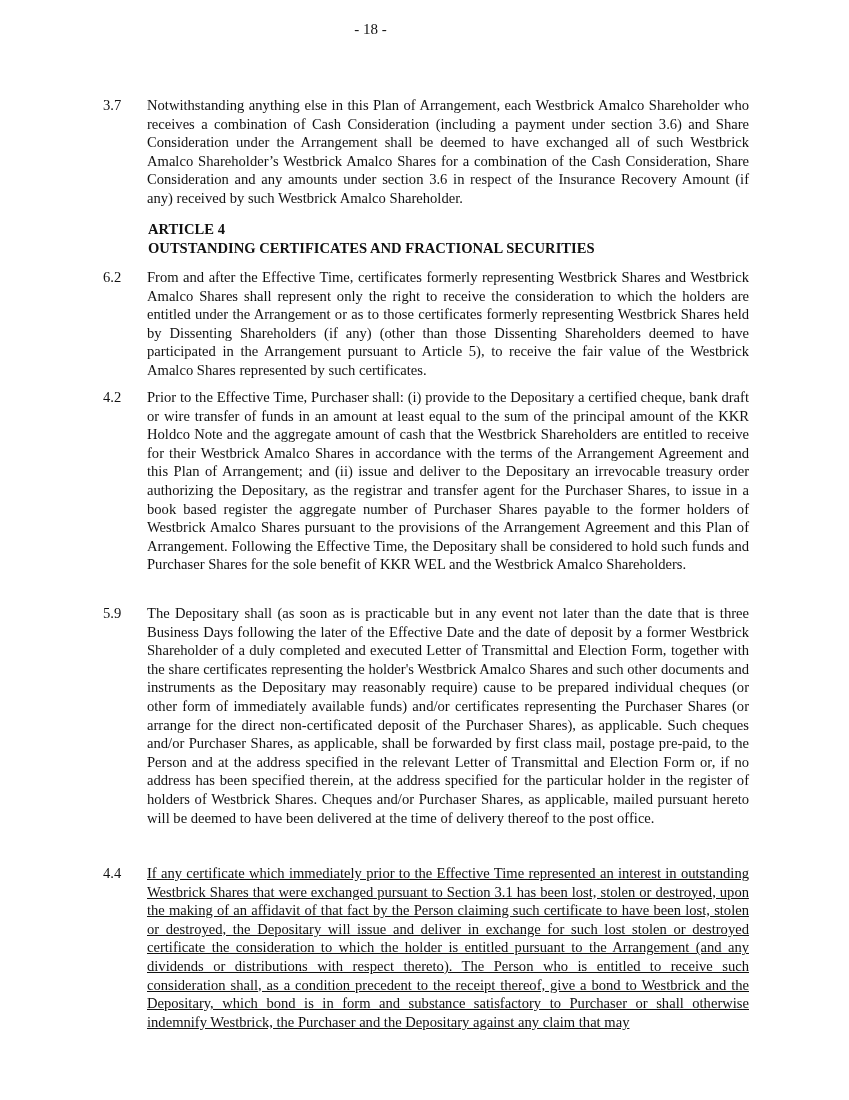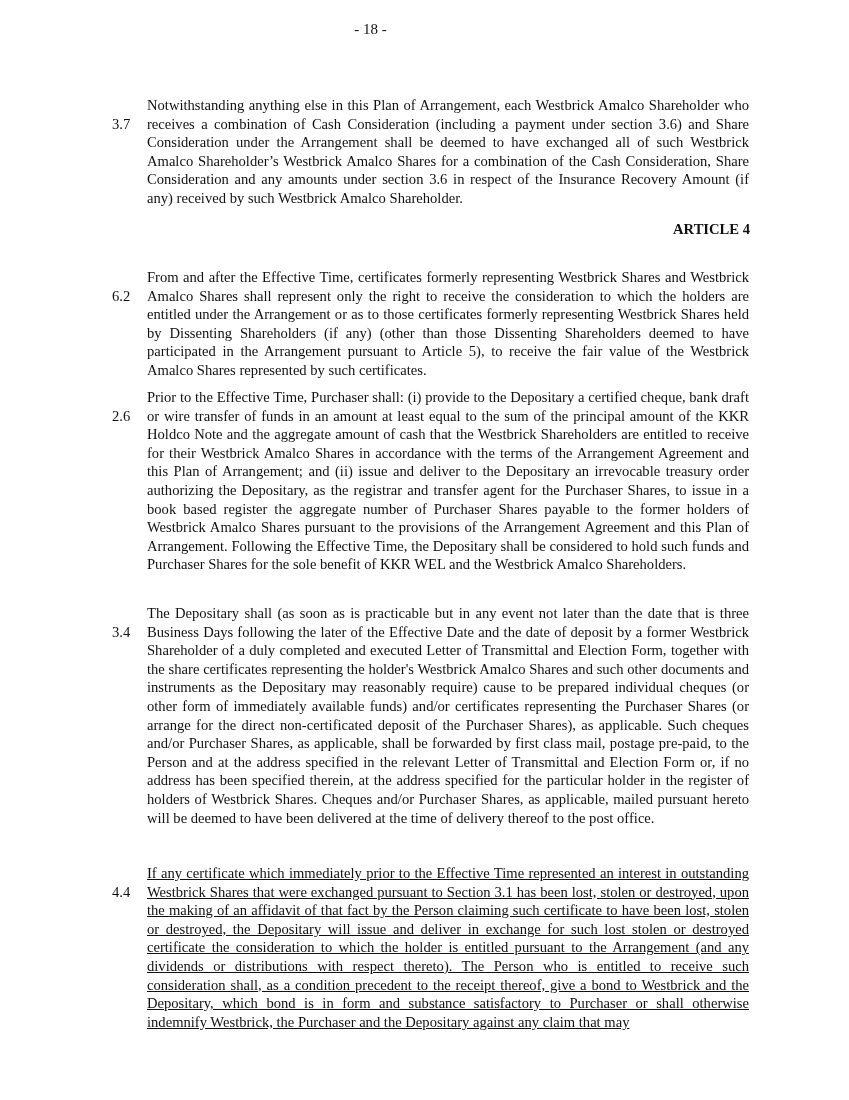--- a/index.html
+++ b/index.html
@@ -25,65 +25,65 @@
       text-align: center;
       font-size: 15px;
     }
     .section {
       position: absolute;
       left: 100px;
       width: 650px;
     }
     .section-num {
       position: absolute;
-      left: 12px;
+      left: 3px;
       top: 0;
       width: 40px;
-      margin-top: 19px;
     }
     .section-body {
       margin-left: 47px;
       width: 602px;
       text-align: justify;
       text-align-last: left;
     }
     .article-heading {
       position: absolute;
       left: 148px;
       width: 602px;
-      text-align: right;
+      text-align: left;
       font-weight: bold;
       line-height: 19px;
     }
   </style>
 </head>
 <body>
 
 <div class="page-number">- 18 -</div>
 
 <div class="section" style="top:96px;">
   <div class="section-num">3.7</div>
   <div class="section-body">Notwithstanding anything else in this Plan of Arrangement, each Westbrick Amalco Shareholder who receives a combination of Cash Consideration (including a payment under section 3.6) and Share Consideration under the Arrangement shall be deemed to have exchanged all of such Westbrick Amalco Shareholder’s Westbrick Amalco Shares for a combination of the Cash Consideration, Share Consideration and any amounts under section 3.6 in respect of the Insurance Recovery Amount (if any) received by such Westbrick Amalco Shareholder.</div>
 </div>
 
 <div class="article-heading" style="top:220px;">
   <div>ARTICLE 4</div>
+  <div>OUTSTANDING CERTIFICATES AND FRACTIONAL SECURITIES</div>
 </div>
 
 <div class="section" style="top:268px;">
   <div class="section-num">6.2</div>
   <div class="section-body">From and after the Effective Time, certificates formerly representing Westbrick Shares and Westbrick Amalco Shares shall represent only the right to receive the consideration to which the holders are entitled under the Arrangement or as to those certificates formerly representing Westbrick Shares held by Dissenting Shareholders (if any) (other than those Dissenting Shareholders deemed to have participated in the Arrangement pursuant to Article 5), to receive the fair value of the Westbrick Amalco Shares represented by such certificates.</div>
 </div>
 
 <div class="section" style="top:388px;">
-  <div class="section-num">2.6</div>
+  <div class="section-num">4.2</div>
   <div class="section-body">Prior to the Effective Time, Purchaser shall: (i) provide to the Depositary a certified cheque, bank draft or wire transfer of funds in an amount at least equal to the sum of the principal amount of the KKR Holdco Note and the aggregate amount of cash that the Westbrick Shareholders are entitled to receive for their Westbrick Amalco Shares in accordance with the terms of the Arrangement Agreement and this Plan of Arrangement; and (ii) issue and deliver to the Depositary an irrevocable treasury order authorizing the Depositary, as the registrar and transfer agent for the Purchaser Shares, to issue in a book based register the aggregate number of Purchaser Shares payable to the former holders of Westbrick Amalco Shares pursuant to the provisions of the Arrangement Agreement and this Plan of Arrangement. Following the Effective Time, the Depositary shall be considered to hold such funds and Purchaser Shares for the sole benefit of KKR WEL and the Westbrick Amalco Shareholders.</div>
 </div>
 
 <div class="section" style="top:604px;">
-  <div class="section-num">3.4</div>
+  <div class="section-num">5.9</div>
   <div class="section-body">The Depositary shall (as soon as is practicable but in any event not later than the date that is three Business Days following the later of the Effective Date and the date of deposit by a former Westbrick Shareholder of a duly completed and executed Letter of Transmittal and Election Form, together with the share certificates representing the holder's Westbrick Amalco Shares and such other documents and instruments as the Depositary may reasonably require) cause to be prepared individual cheques (or other form of immediately available funds) and/or certificates representing the Purchaser Shares (or arrange for the direct non-certificated deposit of the Purchaser Shares), as applicable. Such cheques and/or Purchaser Shares, as applicable, shall be forwarded by first class mail, postage pre-paid, to the Person and at the address specified in the relevant Letter of Transmittal and Election Form or, if no address has been specified therein, at the address specified for the particular holder in the register of holders of Westbrick Shares. Cheques and/or Purchaser Shares, as applicable, mailed pursuant hereto will be deemed to have been delivered at the time of delivery thereof to the post office.</div>
 </div>
 
 <div class="section" style="top:864px;text-decoration:underline;">
   <div class="section-num">4.4</div>
   <div class="section-body">If any certificate which immediately prior to the Effective Time represented an interest in outstanding Westbrick Shares that were exchanged pursuant to Section 3.1 has been lost, stolen or destroyed, upon the making of an affidavit of that fact by the Person claiming such certificate to have been lost, stolen or destroyed, the Depositary will issue and deliver in exchange for such lost stolen or destroyed certificate the consideration to which the holder is entitled pursuant to the Arrangement (and any dividends or distributions with respect thereto). The Person who is entitled to receive such consideration shall, as a condition precedent to the receipt thereof, give a bond to Westbrick and the Depositary, which bond is in form and substance satisfactory to Purchaser or shall otherwise indemnify Westbrick, the Purchaser and the Depositary against any claim that may</div>
 </div>
 
 </body></html>

